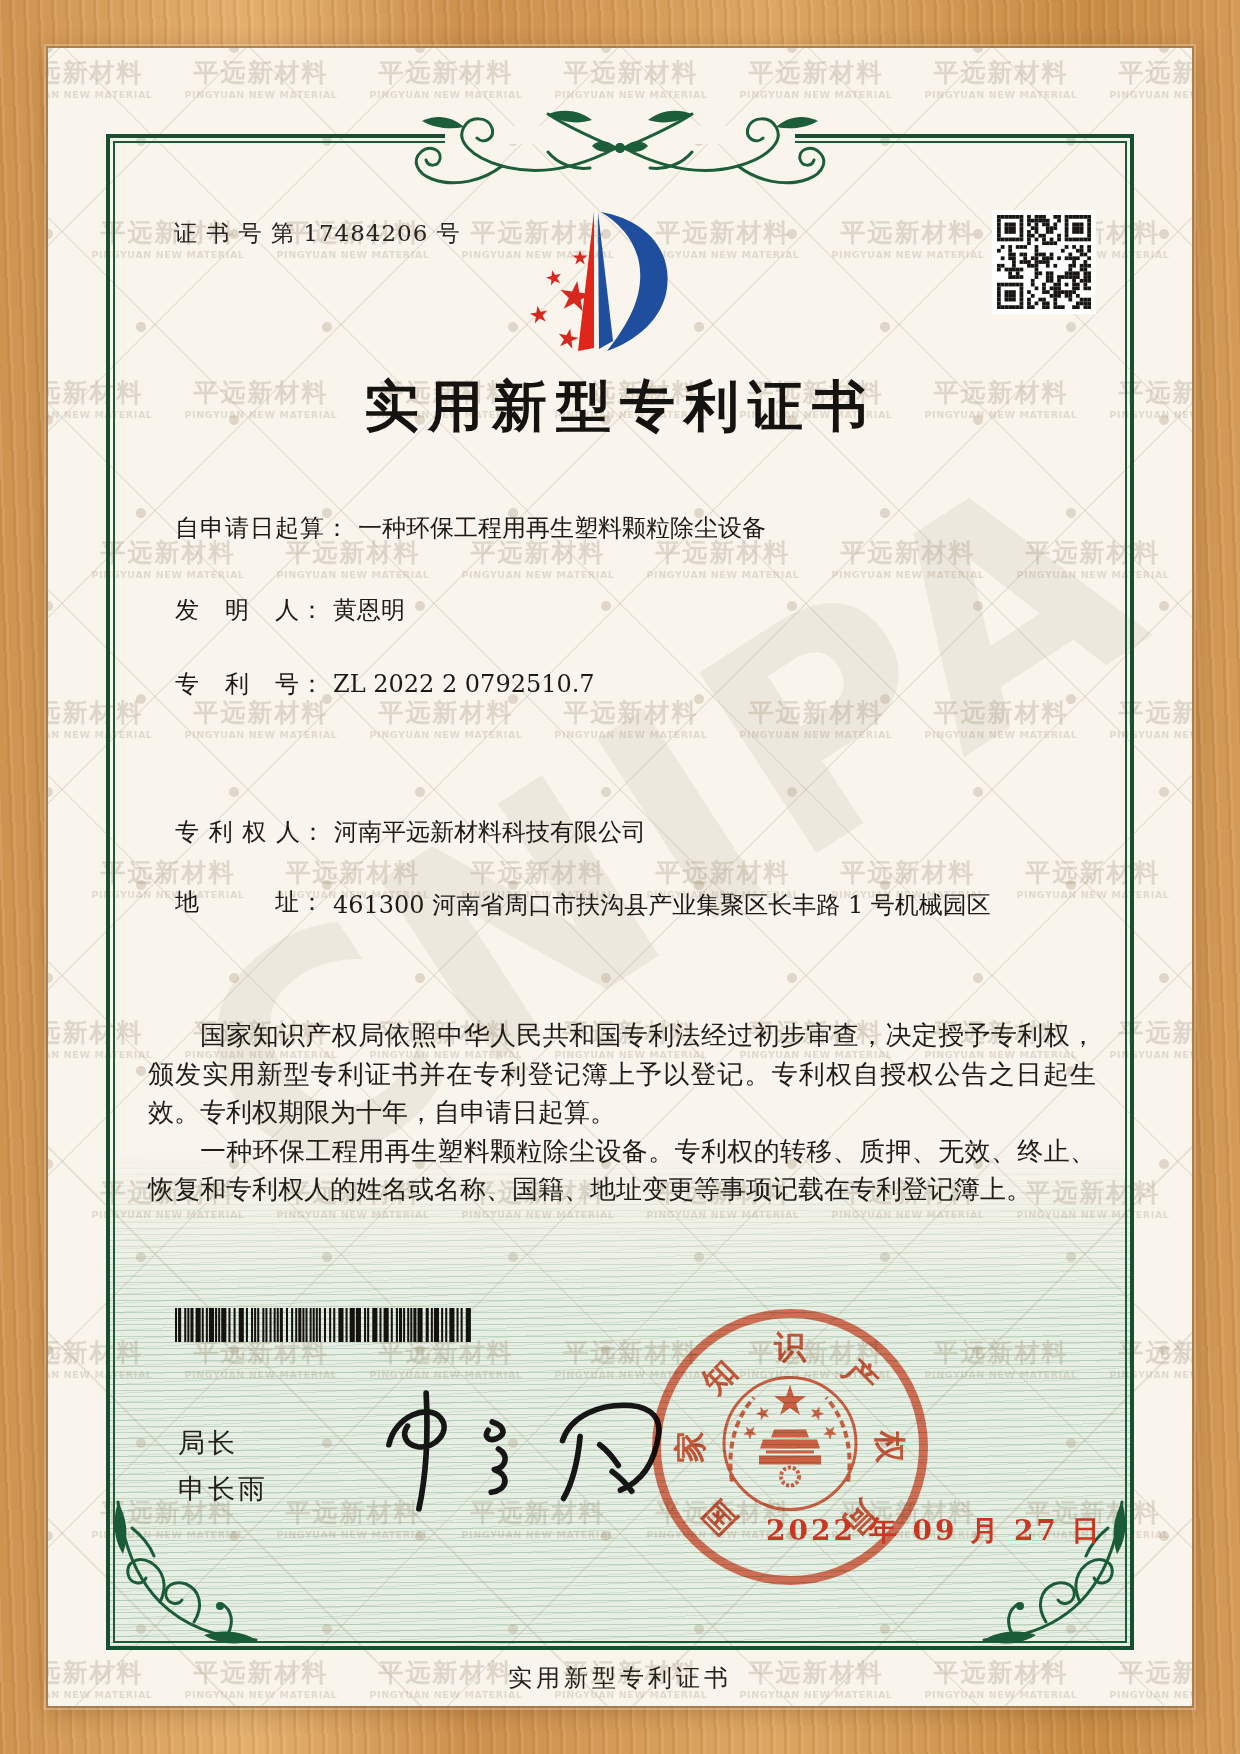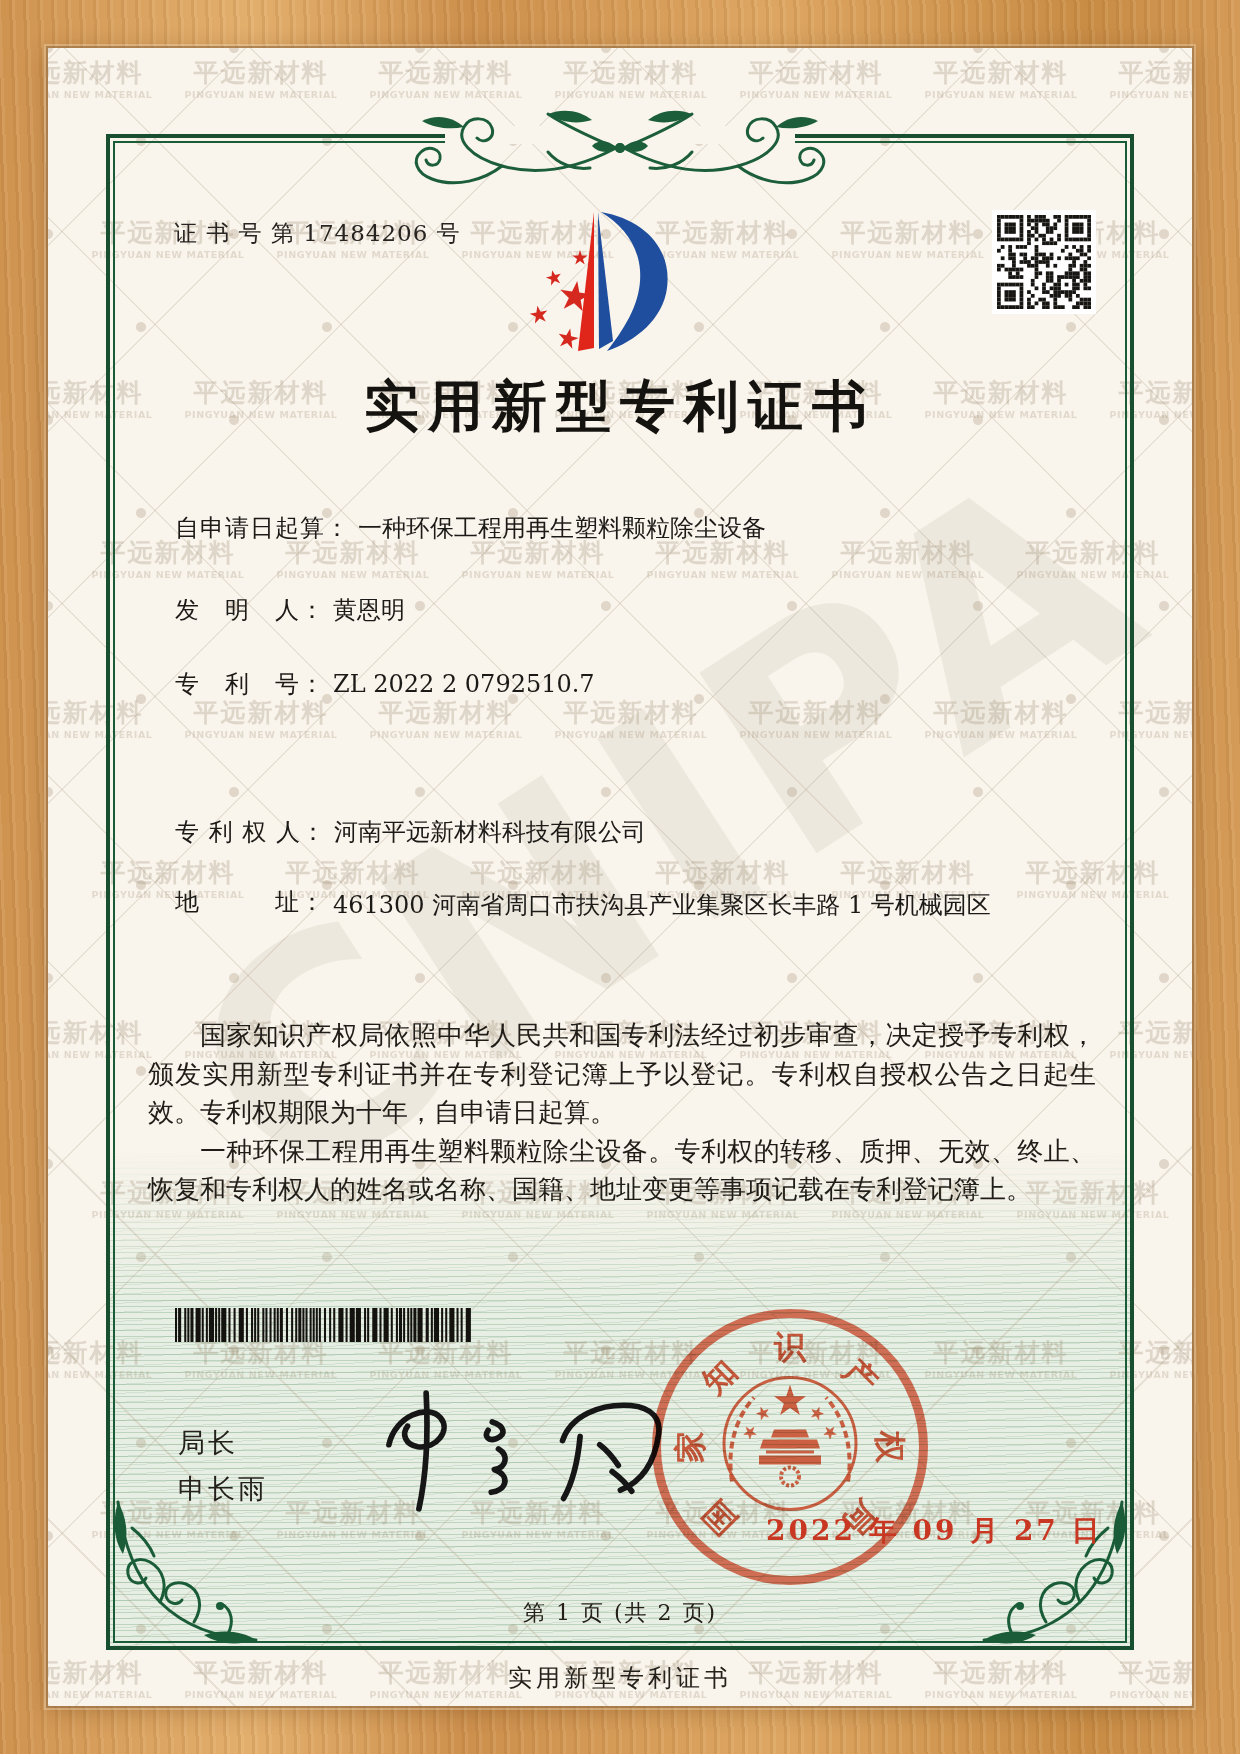--- a/index.html
+++ b/index.html
@@ -913,15 +913,14 @@
         <rect x="-24" y="7" width="48" height="3" stroke="none"></rect>
         <rect x="-31" y="12" width="62" height="9" stroke="none"></rect>
         <circle cx="0" cy="33" r="9" fill="none" stroke-width="4" stroke-dasharray="3 2"></circle>
         <path d="M-58,38 C-63,8 -56,-24 -36,-46" fill="none" stroke-width="4" stroke-dasharray="7 4"></path>
         <path d="M58,38 C63,8 56,-24 36,-46" fill="none" stroke-width="4" stroke-dasharray="7 4"></path>
       </g>
     </svg>
   </div>
   <div class="seal-date">2022 年 09 月 27 日</div>
 
-  <div class="page-num">第 1 页 (共 2 页)</div>
   <div class="cont-note">实用新型专利证书</div>
 </div>
 
 </body></html>

